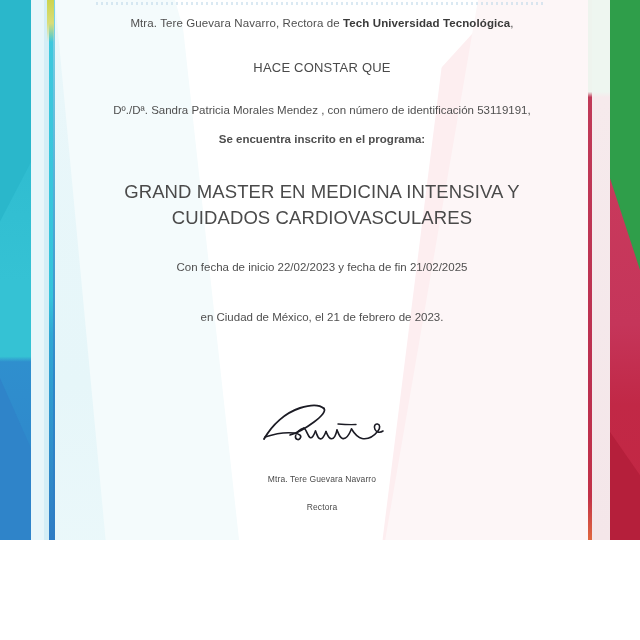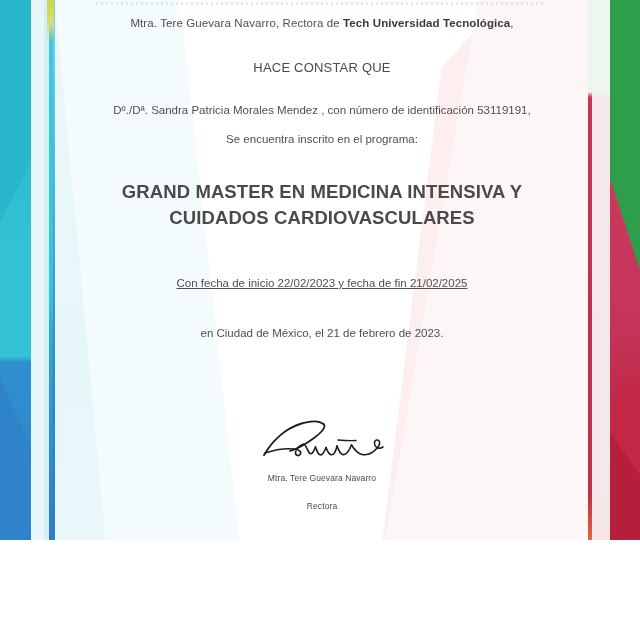--- a/index.html
+++ b/index.html
@@ -221,38 +221,38 @@
   .line-holder {
     margin-top: 29px;
     font-size: 11.5px;
     color: #4f4f4f;
   }
 
   .line-enrolled {
     margin-top: 17px;
     font-size: 11.5px;
     color: #4f4f4f;
+    font-weight: bold;
   }
 
   .program-title {
     margin: 0 auto;
     margin-top: 34px;
     max-width: 460px;
     font-size: 18.5px;
     line-height: 1.38;
-    font-weight: bold;
+    font-weight: normal;
     color: #4a4a4a;
     letter-spacing: .1px;
   }
 
   .line-dates {
-    margin-top: 47px;
-    font-size: 11.5px;
-    color: #4f4f4f;
-    text-decoration: underline;
+    margin-top: 31px;
+    font-size: 11.5px;
+    color: #4f4f4f;
   }
 
   .line-purpose {
     margin: 0 auto;
     margin-top: 39px;
     max-width: 400px;
     font-size: 11.5px;
     line-height: 2.3;
     color: #4f4f4f;
   }
@@ -267,21 +267,21 @@
     margin-top: 76px;
     text-align: center;
   }
   .signature-svg {
     display: block;
     margin: 0 auto;
     width: 140px;
     height: 52px;
   }
   .signature-name {
-    margin-top: 6px;
+    margin-top: 23px;
     font-size: 8.5px;
     color: #4a4a4a;
     letter-spacing: .1px;
   }
   .signature-role {
     margin-top: 18px;
     font-size: 8.5px;
     color: #4a4a4a;
     letter-spacing: .1px;
   }

